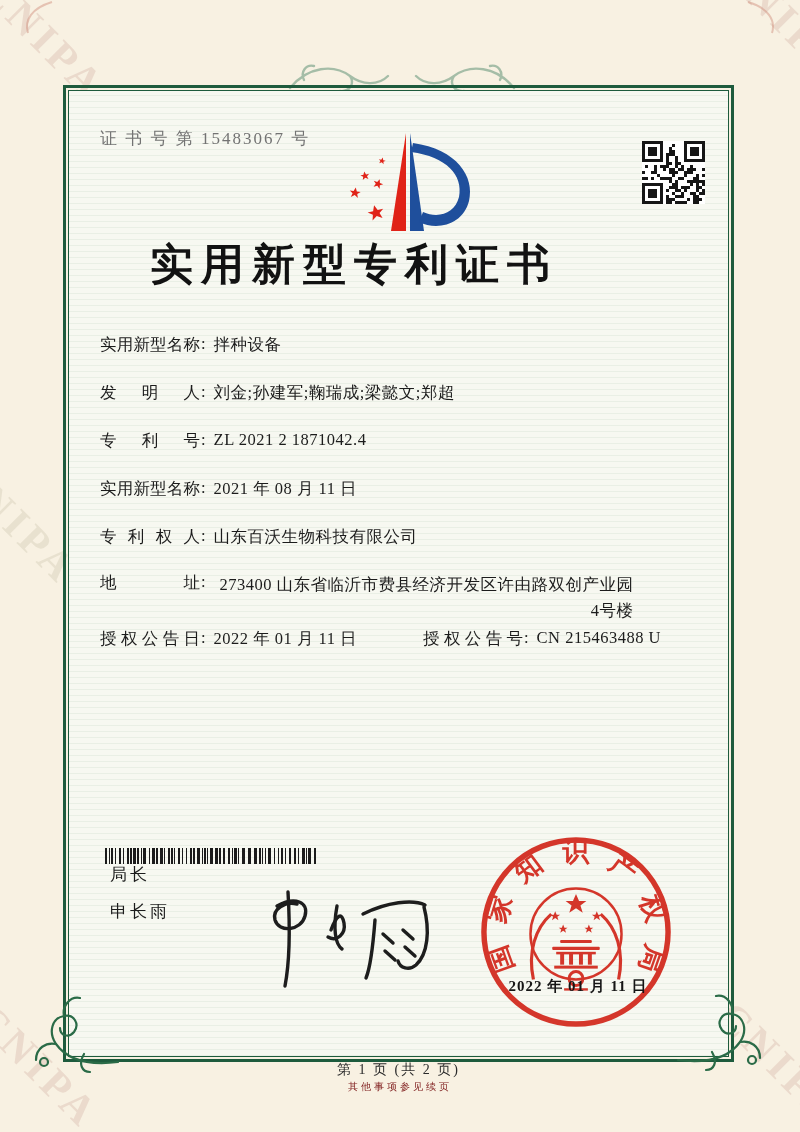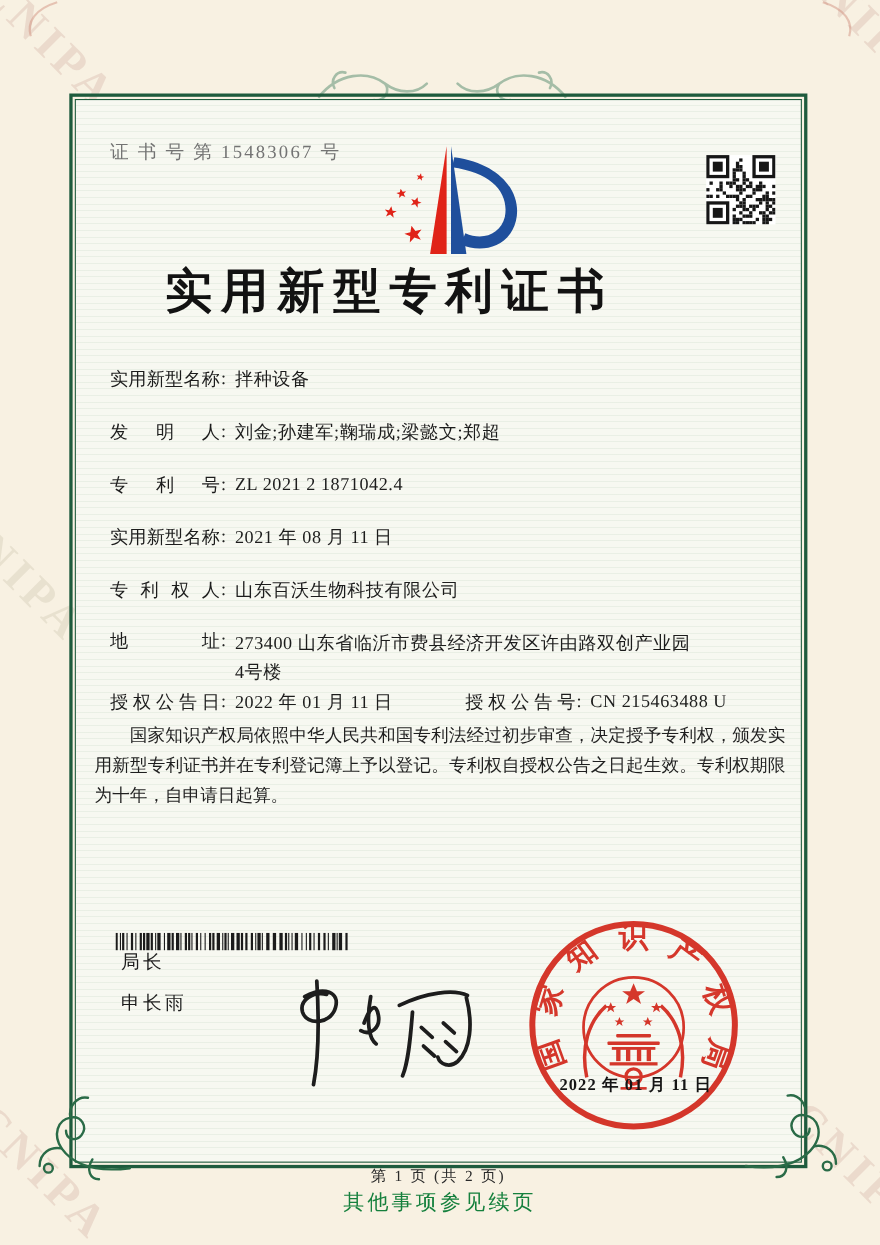--- a/index.html
+++ b/index.html
@@ -43,37 +43,37 @@
   .logo{position:absolute;left:335px;top:119px;}
   .qr{position:absolute;left:642px;top:141px;width:63px;height:63px;background:#fff;}
   
   .fields{position:absolute;left:100px;top:334px;width:560px;font-size:16.5px;}
   .frow{position:absolute;left:0;white-space:nowrap;}
   .flabel{
     display:inline-block;width:100px;text-align:justify;text-align-last:justify;
     vertical-align:top;color:#1c1c1c;
   }
   .fcolon{display:inline-block;margin:0 8px 0 1px;vertical-align:top;}
-  .fvalue{display:inline-block;vertical-align:top;color:#1c1c1c;letter-spacing:.5px;}
+  .fvalue{display:inline-block;vertical-align:top;color:#1c1c1c;letter-spacing:.5px;text-align:right;}
   .fvalue.wrap{white-space:normal;width:420px;line-height:26px;}
   .grant-no{position:absolute;left:323px;top:0;white-space:nowrap;}
   
   .paras{position:absolute;left:86px;top:656px;width:628px;font-size:16px;line-height:27px;text-align:justify;color:#1f1f1f;}
   .paras p{margin:0;text-indent:2em;}
   .barcode{position:absolute;left:105px;top:848px;width:214px;height:16px;}
   .director{position:absolute;left:110px;top:863px;font-size:17px;letter-spacing:3px;color:#1c1c1c;}
   .director div{margin-bottom:14px;}
   .sig{position:absolute;left:225px;top:886px;}
   .seal{position:absolute;left:477px;top:833px;}
   .seal-date{
     position:absolute;left:483px;top:977px;width:190px;text-align:center;
     font-size:15px;font-weight:bold;letter-spacing:1px;color:#151515;z-index:6;
   }
   .pageno{position:absolute;left:63px;top:1029px;width:671px;text-align:center;font-size:14px;letter-spacing:2px;color:#2a2a2a;margin-top:32px;}
-  .footnote{position:absolute;left:0;top:1080px;width:800px;text-align:center;font-size:19px;letter-spacing:3px;color:#15803d;}
+  .footnote{position:absolute;left:0;top:1080px;width:800px;text-align:center;font-size:10px;letter-spacing:3px;color:#7f1d1d;}
   .ornament{position:absolute;pointer-events:none;}
 </style>
 </head>
 <body>
 
 <div class="wm" style="left:-34px;top:14px;">CNIPA</div>
 <div class="wm" style="left:706px;top:-6px;">CNIPA</div>
 <div class="wm" style="left:206px;top:150px;font-size:40px;color:rgba(222,188,178,.42);">CNIPA</div>
 <div class="wm light" style="left:498px;top:332px;font-size:46px;">CNIPA</div>
 <div class="wm light" style="left:-62px;top:498px;">CNIPA</div>
@@ -281,21 +281,20 @@
   </div>
   <div class="frow" style="top:294px;">
     <span class="flabel">授权公告日</span><span class="fcolon">:</span><span class="fvalue">2022 年 01 月 11 日</span>
     <span class="grant-no">
       <span class="flabel">授权公告号</span><span class="fcolon">:</span><span class="fvalue">CN 215463488 U</span>
     </span>
   </div>
 </div>
 
 <div class="paras">
-  <p>国家知识产权局依照中华人民共和国专利法经过初步审查，决定授予专利权，颁发实用新型专利证书并在专利登记簿上予以登记。专利权自授权公告之日起生效。专利权期限为十年，自申请日起算。</p>
 </div>
 
 <svg class="barcode" id="barcode" viewBox="0 0 214 16" preserveAspectRatio="none">
     <rect x="0" y="0" width="2" height="16" fill="#1b1b1b"></rect>
     <rect x="4" y="0" width="1" height="16" fill="#1b1b1b"></rect>
     <rect x="6" y="0" width="2" height="16" fill="#1b1b1b"></rect>
     <rect x="10" y="0" width="1" height="16" fill="#1b1b1b"></rect>
     <rect x="14" y="0" width="2" height="16" fill="#1b1b1b"></rect>
     <rect x="18" y="0" width="1" height="16" fill="#1b1b1b"></rect>
     <rect x="22" y="0" width="2" height="16" fill="#1b1b1b"></rect>

